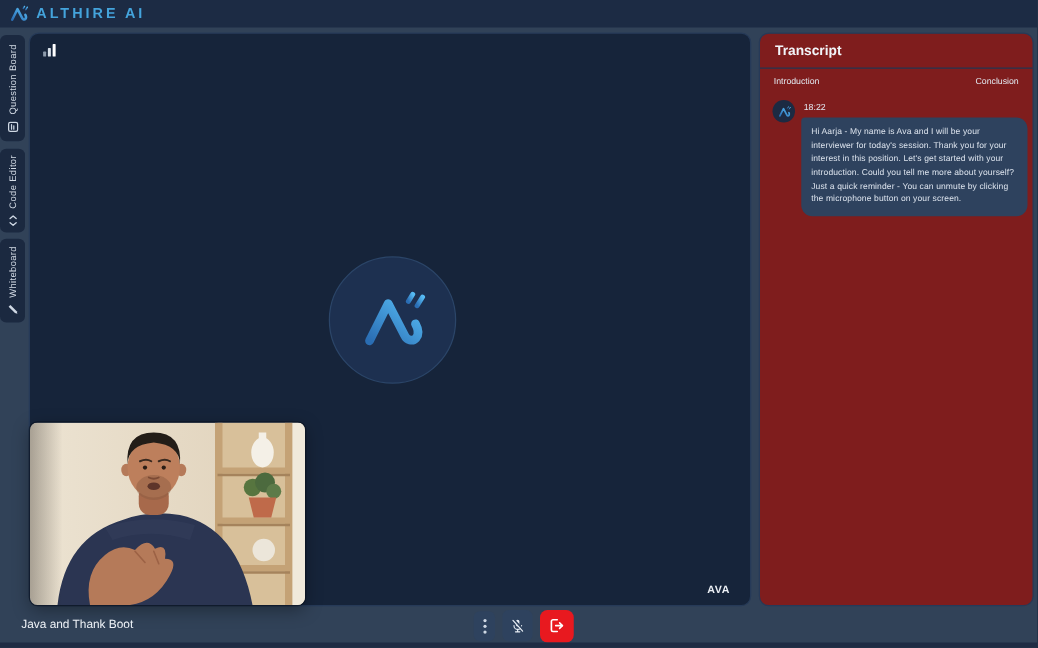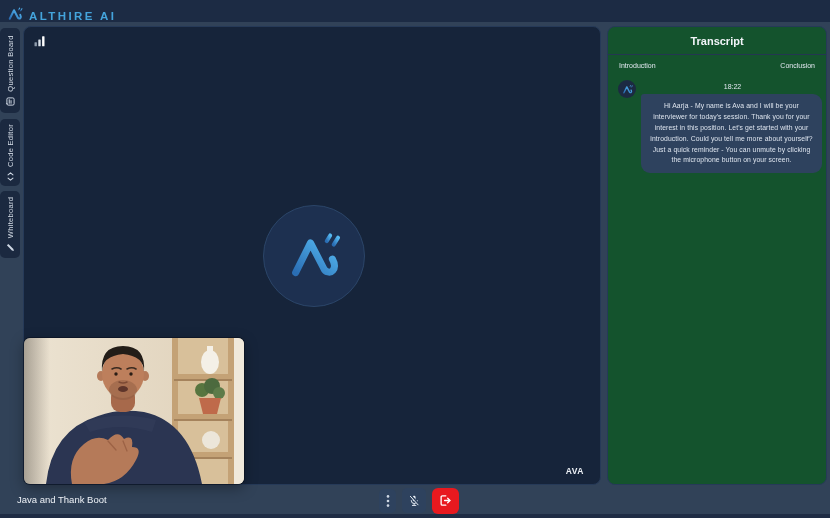--- a/index.html
+++ b/index.html
@@ -3,21 +3,21 @@
 <meta charset="utf-8">
 <style>
   html,body{margin:0;padding:0;}
   body{
     width:830px;height:518px;position:relative;overflow:hidden;
     background:#314258;font-family:"Liberation Sans",sans-serif;
     -webkit-font-smoothing:antialiased;
   }
   
   .header{position:absolute;top:0;left:0;right:0;height:22px;background:#1c2b44;
-    display:flex;align-items:flex-end;padding-left:7px;gap:6px;z-index:5;}
+    display:flex;align-items:center;padding-left:7px;gap:6px;z-index:5;}
   .brand{color:#44a4dc;font-size:11.5px;font-weight:700;letter-spacing:2.4px;}
   
   .vtab{position:absolute;left:0;width:20px;z-index:4;}
   .vtab-inner{position:absolute;top:0;left:0;height:20px;transform-origin:0 0;
     display:flex;align-items:center;justify-content:center;gap:5px;
     background:#1b2940;border-radius:5px;box-sizing:border-box;}
   .vtab-label{color:#d4dce6;font-size:7.5px;letter-spacing:.3px;white-space:nowrap;}
   .vt1{top:28px;height:85px;}  .vt1 .vtab-inner{width:85px;transform:rotate(-90deg) translateX(-85px);}
   .vt2{top:119px;height:67px;} .vt2 .vtab-inner{width:67px;transform:rotate(-90deg) translateX(-67px);}
   .vt3{top:191px;height:67px;} .vt3 .vtab-inner{width:67px;transform:rotate(-90deg) translateX(-67px);}
@@ -27,21 +27,21 @@
   .signal{position:absolute;left:10px;top:6px;}
   .center-circle{position:absolute;left:239px;top:178px;width:100px;height:100px;border-radius:50%;
     background:#1d3050;border:1px solid #2b4568;display:flex;align-items:center;justify-content:center;}
   .ava-label{position:absolute;right:16px;bottom:8px;color:#edf1f6;font-size:8.5px;
     font-weight:600;letter-spacing:.5px;margin-left:24px;}
   .pip{position:absolute;left:0px;bottom:0px;width:220px;height:146px;border-radius:6px;
     overflow:hidden;box-shadow:0 0 0 1px rgba(8,15,28,.55),0 4px 14px rgba(0,0,0,.35);}
   .pip svg{display:block;}
   
   .transcript{position:absolute;left:607px;top:26px;width:220px;height:459px;
-    background:#14532d;border:1px solid #263a58;border-radius:8px;box-sizing:border-box;text-align:center;}
+    background:#7f1d1d;border:1px solid #263a58;border-radius:8px;box-sizing:border-box;}
   .t-title{padding:8px 12px 7px;font-size:11px;font-weight:700;color:#f2f5f9;}
   .t-div{height:1px;background:#243651;}
   .t-sections{display:flex;justify-content:space-between;padding:7px 11px 3px;}
   .t-section{font-size:7px;color:#e2e8f0;}
   .t-msg{display:flex;gap:5px;padding:8px 8px 0 10px;}
   .t-avatar{width:18px;height:18px;border-radius:50%;background:#1c2a42;flex:0 0 auto;
     display:flex;align-items:center;justify-content:center;}
   .t-time{font-size:7px;color:#e2e8f0;margin:3px 0 4px 2px;}
   .t-bubble{background:#2e425e;border-radius:3px 9px 9px 9px;padding:7px 8px;
     font-size:6.8px;line-height:1.6;color:#dde4ee;width:181px;box-sizing:border-box;letter-spacing:.1px;}

